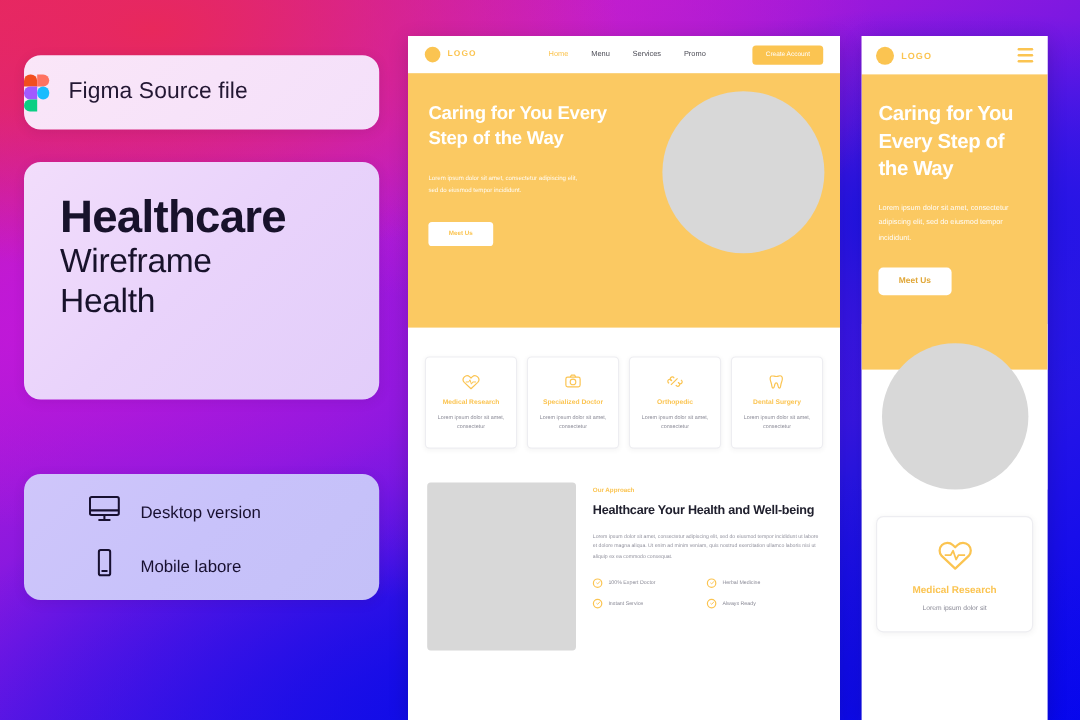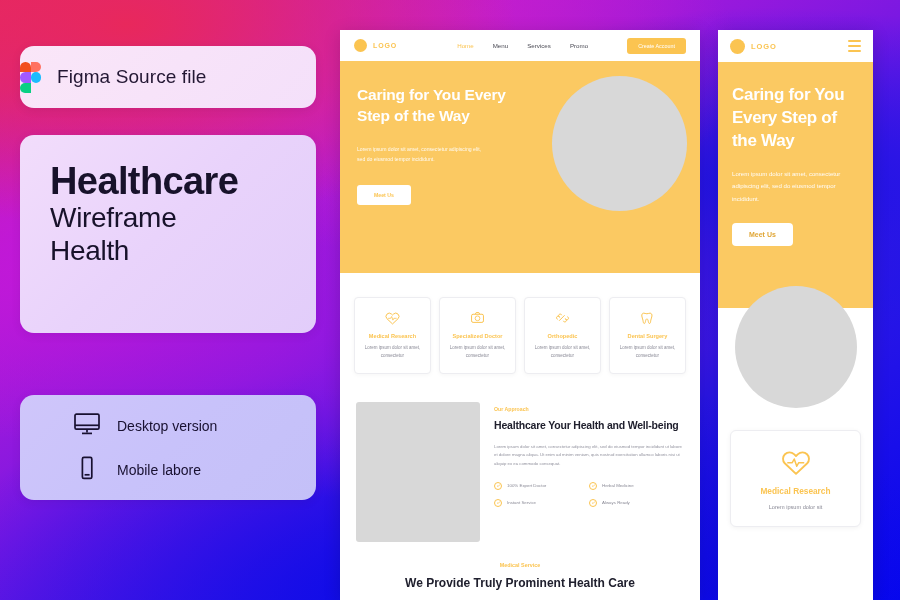--- a/index.html
+++ b/index.html
@@ -283,24 +283,20 @@
             <svg width="5" height="5" viewBox="0 0 10 10" fill="none" stroke="#fbc451" stroke-width="1.6">
                 <polyline points="2,5.2 4.1,7.2 8,2.9"></polyline>
               </svg>
           </span>
           <span class="d-check-t">Always Ready</span>
         </div>
       </div>
     </div>
   </div>
 
-  <div class="d-bottom">
-    <div class="d-eyebrow">Medical Service</div>
-    <div class="d-h3">We Provide Truly Prominent Health Care</div>
-  </div>
 </div>
 
 <div class="mobile">
 
   <div class="m-nav">
     <div class="m-logo-wrap">
       <span class="m-logo-dot"></span>
       <span class="m-logo-txt">LOGO</span>
     </div>
     <div class="m-burger">

